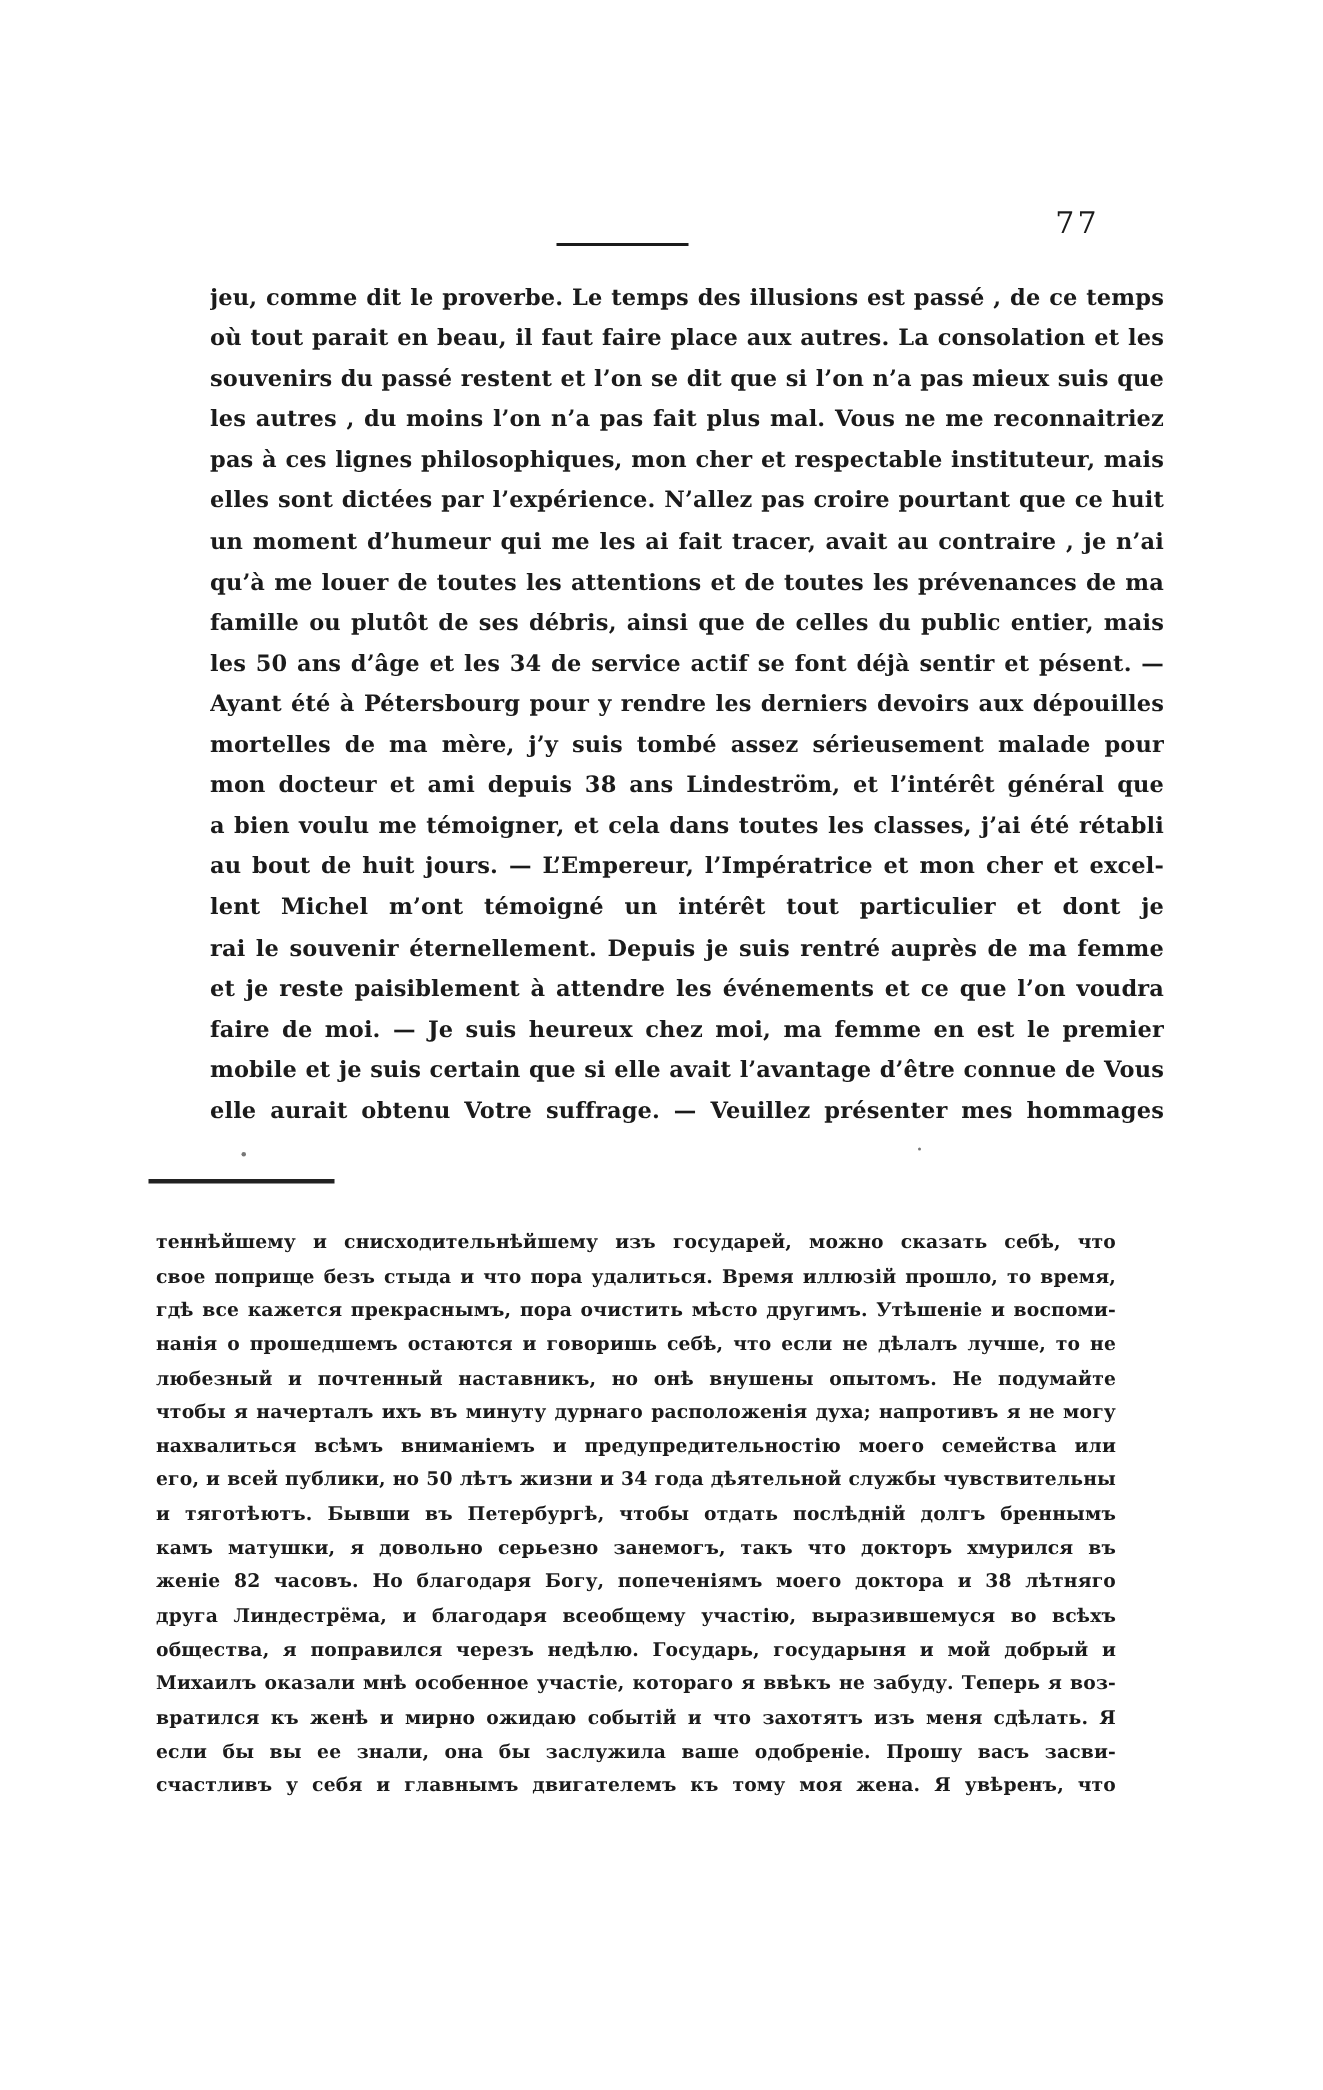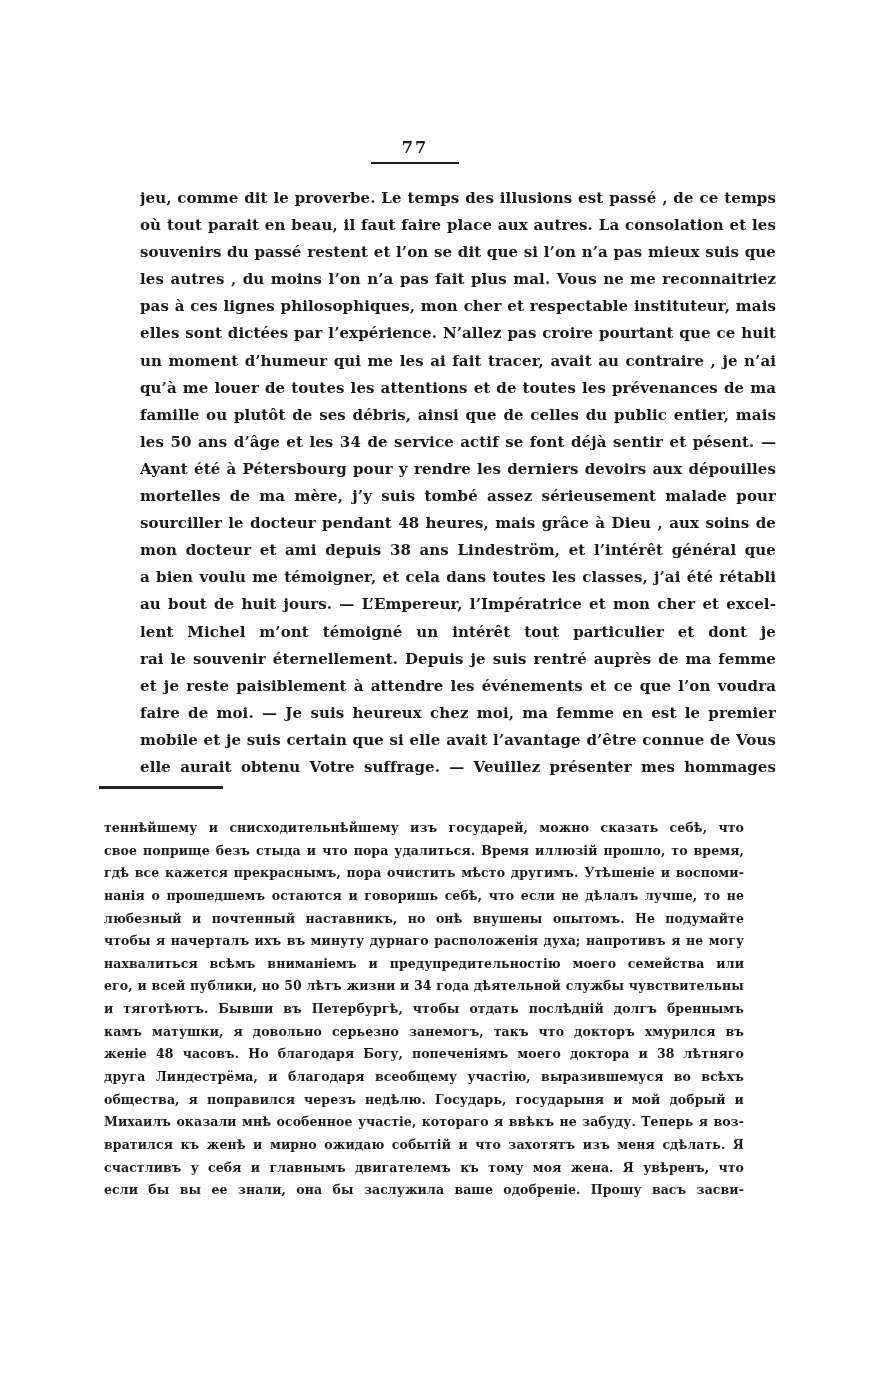--- a/index.html
+++ b/index.html
@@ -18,24 +18,25 @@
   }
   .pagehead {
     position: absolute;
     top: 138px;
     left: 104px;
     width: 636px;
     text-align: center;
     transform: translateX(-7px);
   }
   .pagenum {
-    font-size: 16px;
-    font-weight: 700;
+    font-size: 20px;
+    font-weight: 400;
     letter-spacing: 2px;
     line-height: 20px;
+    text-align: right;
   }
   .pagenum-rule {
     width: 88px;
     height: 2px;
     background: #1b1b1b;
     margin: 4px auto 0 auto;
   }
   .main-text {
     position: absolute;
     top: 185px;
@@ -105,21 +106,20 @@
       <div class="tline">souvenirs du passé restent et l’on se dit que si l’on n’a pas mieux suis que</div>
       <div class="tline">les autres , du moins l’on n’a pas fait plus mal. Vous ne me reconnaitriez</div>
       <div class="tline">pas à ces lignes philosophiques, mon cher et respectable instituteur, mais</div>
       <div class="tline">elles sont dictées par l’expérience. N’allez pas croire pourtant que ce huit</div>
       <div class="tline">un moment d’humeur qui me les ai fait tracer, avait au contraire , je n’ai</div>
       <div class="tline">qu’à me louer de toutes les attentions et de toutes les prévenances de ma</div>
       <div class="tline">famille ou plutôt de ses débris, ainsi que de celles du public entier, mais</div>
       <div class="tline">les 50 ans d’âge et les 34 de service actif se font déjà sentir et pésent. —</div>
       <div class="tline">Ayant été à Pétersbourg pour y rendre les derniers devoirs aux dépouilles</div>
       <div class="tline">mortelles de ma mère, j’y suis tombé assez sérieusement malade pour faire</div>
-      <div class="tline">sourciller le docteur pendant 48 heures, mais grâce à Dieu , aux soins de</div>
       <div class="tline">mon docteur et ami depuis 38 ans Lindeström, et l’intérêt général que l’on</div>
       <div class="tline">a bien voulu me témoigner, et cela dans toutes les classes, j’ai été rétabli</div>
       <div class="tline">au bout de huit jours. — L’Empereur, l’Impératrice et mon cher et excel-</div>
       <div class="tline">lent Michel m’ont témoigné un intérêt tout particulier et dont je conserve-</div>
       <div class="tline">rai le souvenir éternellement.  Depuis je suis rentré auprès de ma femme</div>
       <div class="tline">et je reste paisiblement à attendre les événements et ce que l’on voudra</div>
       <div class="tline">faire de moi. — Je suis heureux chez moi, ma femme en est le premier</div>
       <div class="tline">mobile et je suis certain que si elle avait l’avantage d’être connue de Vous</div>
       <div class="tline">elle aurait obtenu Votre suffrage. — Veuillez présenter mes hommages</div>
     </div>
@@ -133,22 +133,22 @@
       <div class="tline">теннѣйшему и снисходительнѣйшему изъ государей, можно сказать себѣ, что исполнилъ</div>
       <div class="tline">свое поприще безъ стыда и что пора удалиться. Время иллюзій прошло, то время,</div>
       <div class="tline">гдѣ все кажется прекраснымъ, пора очистить мѣсто другимъ. Утѣшеніе и воспоми-</div>
       <div class="tline">нанія о прошедшемъ остаются и говоришь себѣ, что если не дѣлалъ лучше, то не</div>
       <div class="tline">любезный и почтенный наставникъ, но онѣ внушены опытомъ. Не подумайте впрочемъ,</div>
       <div class="tline">чтобы я начерталъ ихъ въ минуту дурнаго расположенія духа; напротивъ я не могу</div>
       <div class="tline">нахвалиться всѣмъ вниманіемъ и предупредительностію моего семейства или остатковъ</div>
       <div class="tline">его, и всей публики, но 50 лѣтъ жизни и 34 года дѣятельной службы чувствительны</div>
       <div class="tline">и тяготѣютъ. Бывши въ Петербургѣ, чтобы отдать послѣдній долгъ бреннымъ остан-</div>
       <div class="tline">камъ матушки, я довольно серьезно занемогъ, такъ что докторъ хмурился въ продол-</div>
-      <div class="tline">женіе 48 часовъ. Но благодаря Богу, попеченіямъ моего доктора и 38 лѣтняго</div>
+      <div class="tline">женіе 82 часовъ. Но благодаря Богу, попеченіямъ моего доктора и 38 лѣтняго</div>
       <div class="tline">друга Линдестрёма, и благодаря всеобщему участію, выразившемуся во всѣхъ слояхъ</div>
       <div class="tline">общества, я поправился черезъ недѣлю. Государь, государыня и мой добрый и милый</div>
       <div class="tline">Михаилъ оказали мнѣ особенное участіе, котораго я ввѣкъ не забуду. Теперь я воз-</div>
       <div class="tline">вратился къ женѣ и мирно ожидаю событій и что захотятъ изъ меня сдѣлать. Я</div>
+      <div class="tline">если бы вы ее знали, она бы заслужила ваше одобреніе.  Прошу васъ засви-</div>
       <div class="tline">счастливъ у себя и главнымъ двигателемъ къ тому моя жена. Я увѣренъ, что</div>
-      <div class="tline">если бы вы ее знали, она бы заслужила ваше одобреніе.  Прошу васъ засви-</div>
     </div>
 
 </div>
 
 </body></html>

